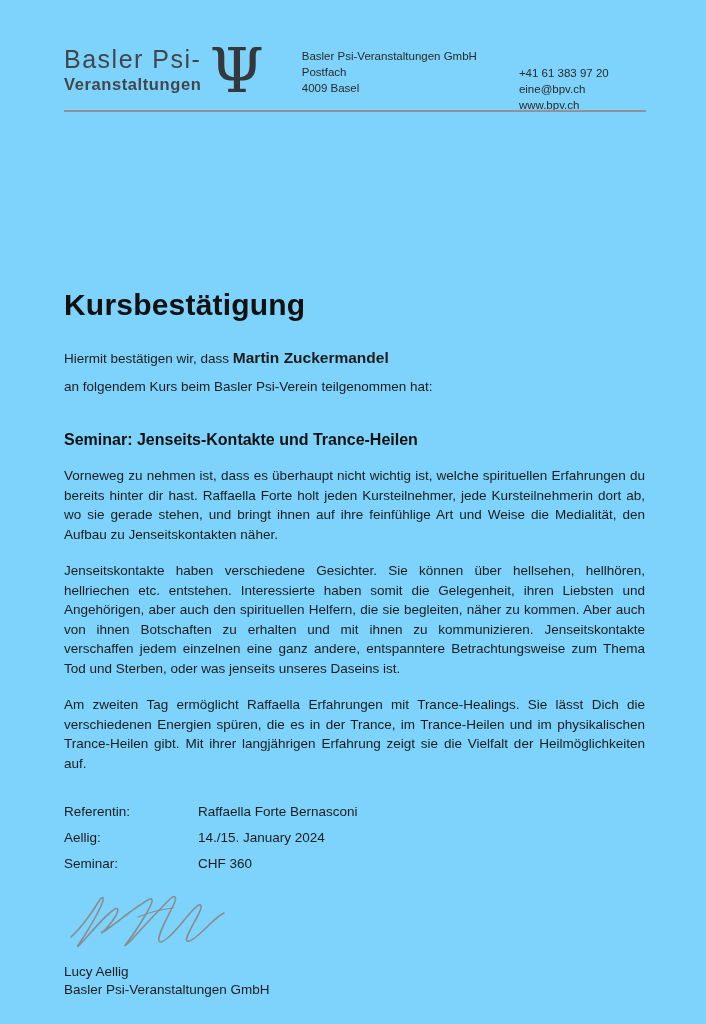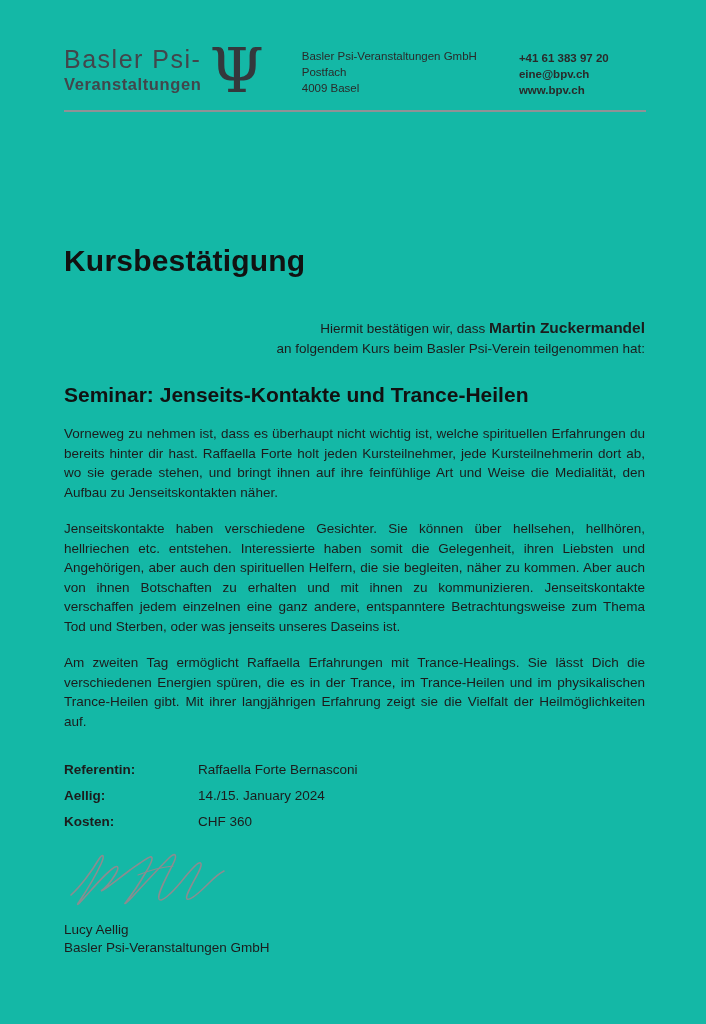--- a/index.html
+++ b/index.html
@@ -8,21 +8,21 @@
     width: 706px;
     height: 1024px;
     font-family: "Liberation Sans", sans-serif;
     color: #1c1c1c;
     position: relative;
     overflow: hidden;
   }
   .page {
     position: absolute;
     inset: 0;
-    background: #14b8a6;
+    background: #7dd3fc;
   }
 
   
   .letterhead {
     position: absolute;
     left: 64px;
     right: 60px;
     top: 45px;
     display: flex;
     align-items: flex-start;
@@ -54,21 +54,21 @@
     color: #34383c;
     margin-left: 8px;
     margin-top: -2px;
   }
   .head-block {
     font-size: 11.5px;
     line-height: 16px;
     color: #2a2a2a;
   }
   .head-company { margin-left: 38px; margin-top: 3px; }
-  .head-contact { margin-left: 42px; margin-top: 5px; font-weight: bold; }
+  .head-contact { margin-left: 42px; margin-top: 20px; }
 
   .divider {
     position: absolute;
     left: 64px;
     right: 60px;
     top: 110px;
     height: 2px;
     background: #8f9296;
   }
 
@@ -77,44 +77,45 @@
     position: absolute;
     left: 64px;
     right: 61px;
     top: 244px;
   }
   .doc-title {
     font-size: 30px;
     font-weight: 700;
     color: #111;
     letter-spacing: 0.2px;
+    margin-top: 44px;
   }
-  .intro { margin-top: 40px; font-size: 13.5px; line-height: 20px; text-align: right; }
+  .intro { margin-top: 22px; font-size: 13.5px; line-height: 28px; }
   .intro .participant { font-weight: 700; font-size: 15.5px; }
   .seminar-title {
-    margin-top: 24px;
-    font-size: 21px;
+    margin-top: 30px;
+    font-size: 16px;
     font-weight: 700;
     color: #111;
   }
   .para {
     margin-top: 17px;
     font-size: 13.5px;
     line-height: 19.5px;
     text-align: justify;
   }
 
   
   .details { margin-top: 26px; }
   .detail-row {
     display: flex;
     font-size: 13.5px;
     line-height: 26px;
   }
-  .detail-label { width: 134px; font-weight: 700; }
+  .detail-label { width: 134px; font-weight: 400; }
   .detail-value { }
 
   .closing { margin-top: 36px; font-size: 13.5px; }
 
   .signature { margin-top: 10px; margin-left: 4px; }
   .sig-names { margin-top: 6px; font-size: 13.5px; line-height: 18px; }
 </style>
 </head>
 <body>
 
@@ -161,21 +162,21 @@
         <span class="detail-label">Referentin:</span>
         <span class="detail-value">Raffaella Forte Bernasconi</span>
       </div>
       <div class="detail-row">
         <span class="detail-label">Aellig:</span>
         <span class="detail-value">14./15. January 2024</span>
       </div>
       <div class="detail-row">
       </div>
       <div class="detail-row">
-        <span class="detail-label">Kosten:</span>
+        <span class="detail-label">Seminar:</span>
         <span class="detail-value">CHF 360</span>
       </div>
     </div>
 
 
     <div class="signature">
       <svg width="160" height="66" viewBox="0 0 160 66">
         <g fill="none" stroke="#8a8d90" stroke-width="1.6" stroke-linecap="round">
           <path d="M3,50 C12,42 24,26 31,14 C35,8 37,10 33,19 C27,32 17,48 11,57 C8,61 10,60 16,53 C26,42 36,30 44,24 C50,19 52,22 47,30 C42,38 36,44 33,46 C38,44 50,34 62,25 C72,18 79,13 82,12 C86,11 84,17 78,27 C71,39 62,52 58,57 C55,60 58,59 66,50 C78,37 92,22 101,13 C107,7 110,9 105,19 C98,33 89,49 91,54 C93,58 103,49 113,37 C121,27 128,19 131,18 C135,17 133,23 128,32 C122,43 117,52 119,54 C122,56 132,47 141,38 C147,32 152,28 156,26"></path>
           <path d="M70,30 C80,26 95,22 105,21" stroke-width="1.2"></path>

